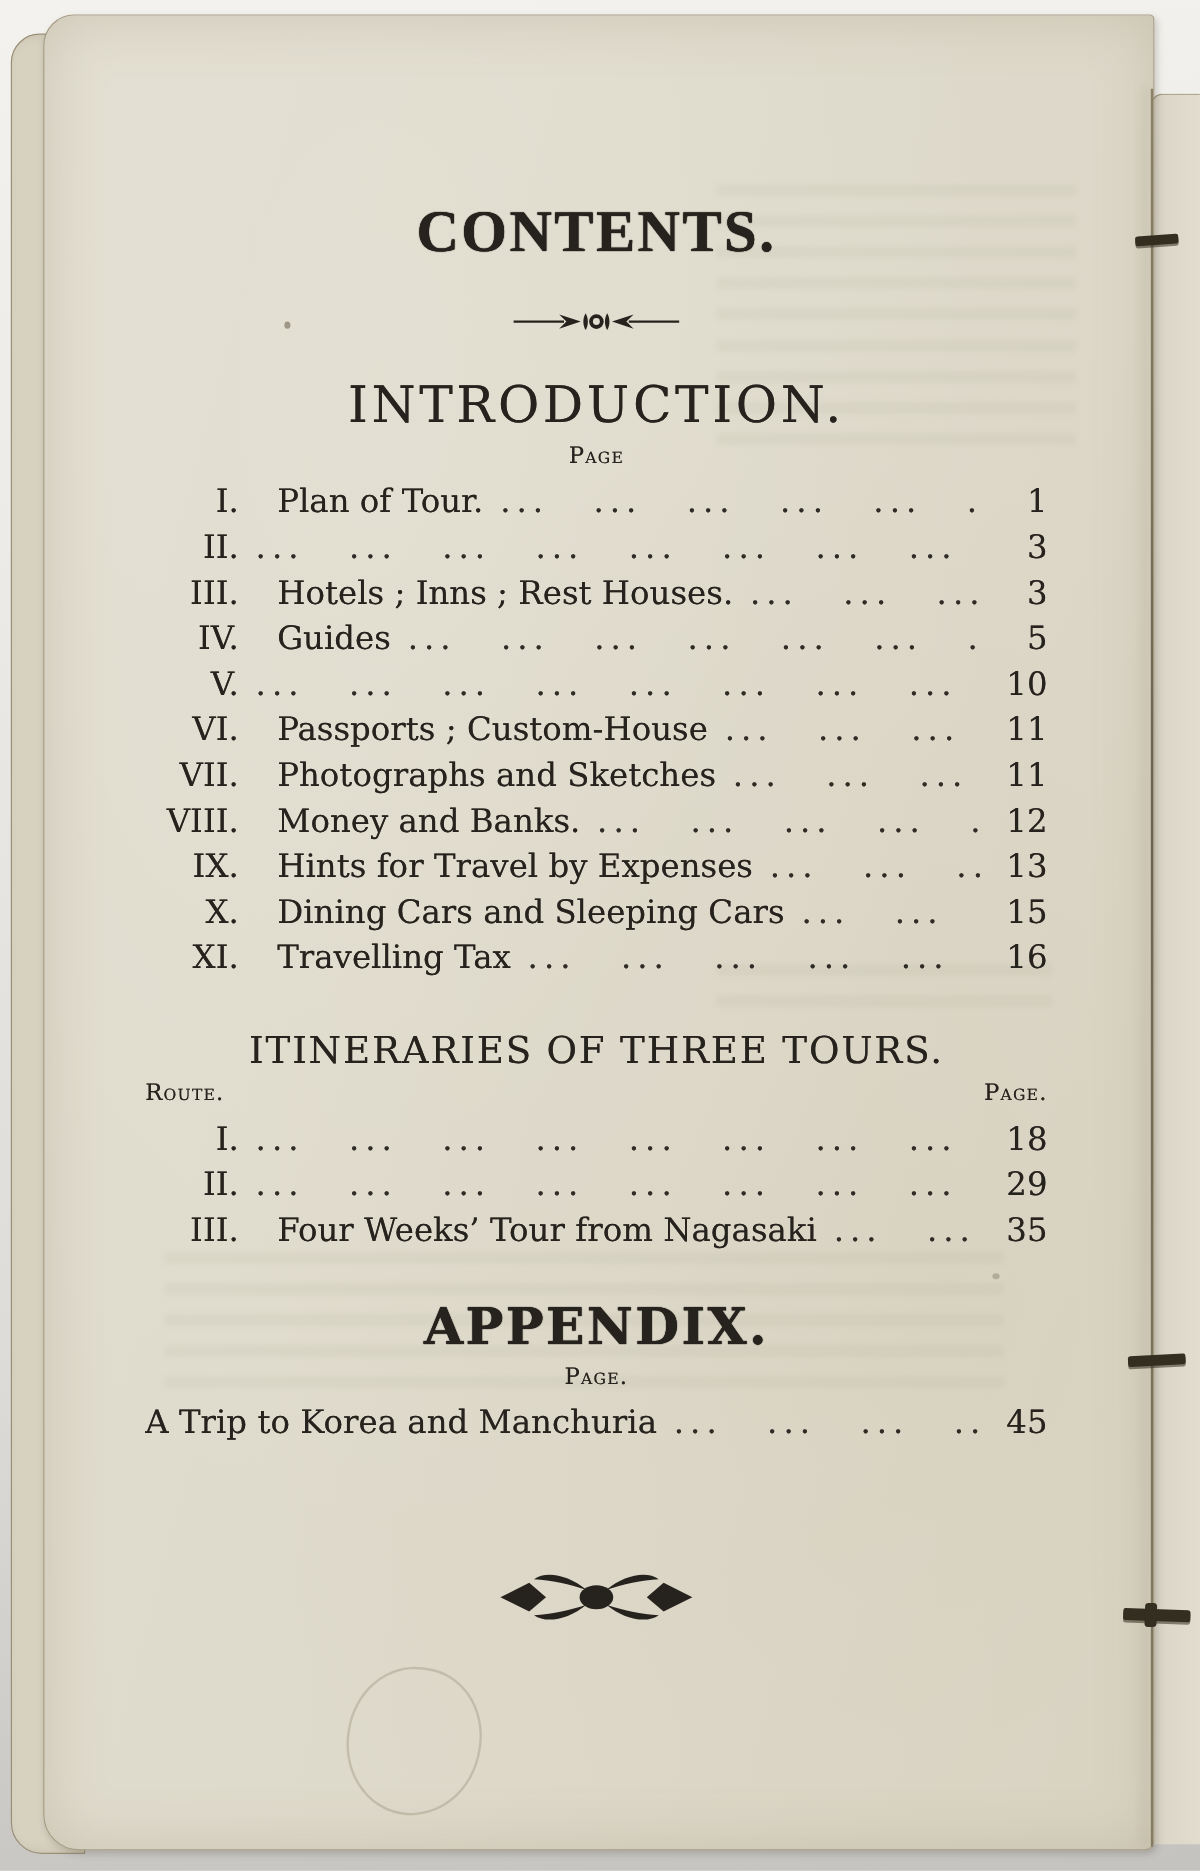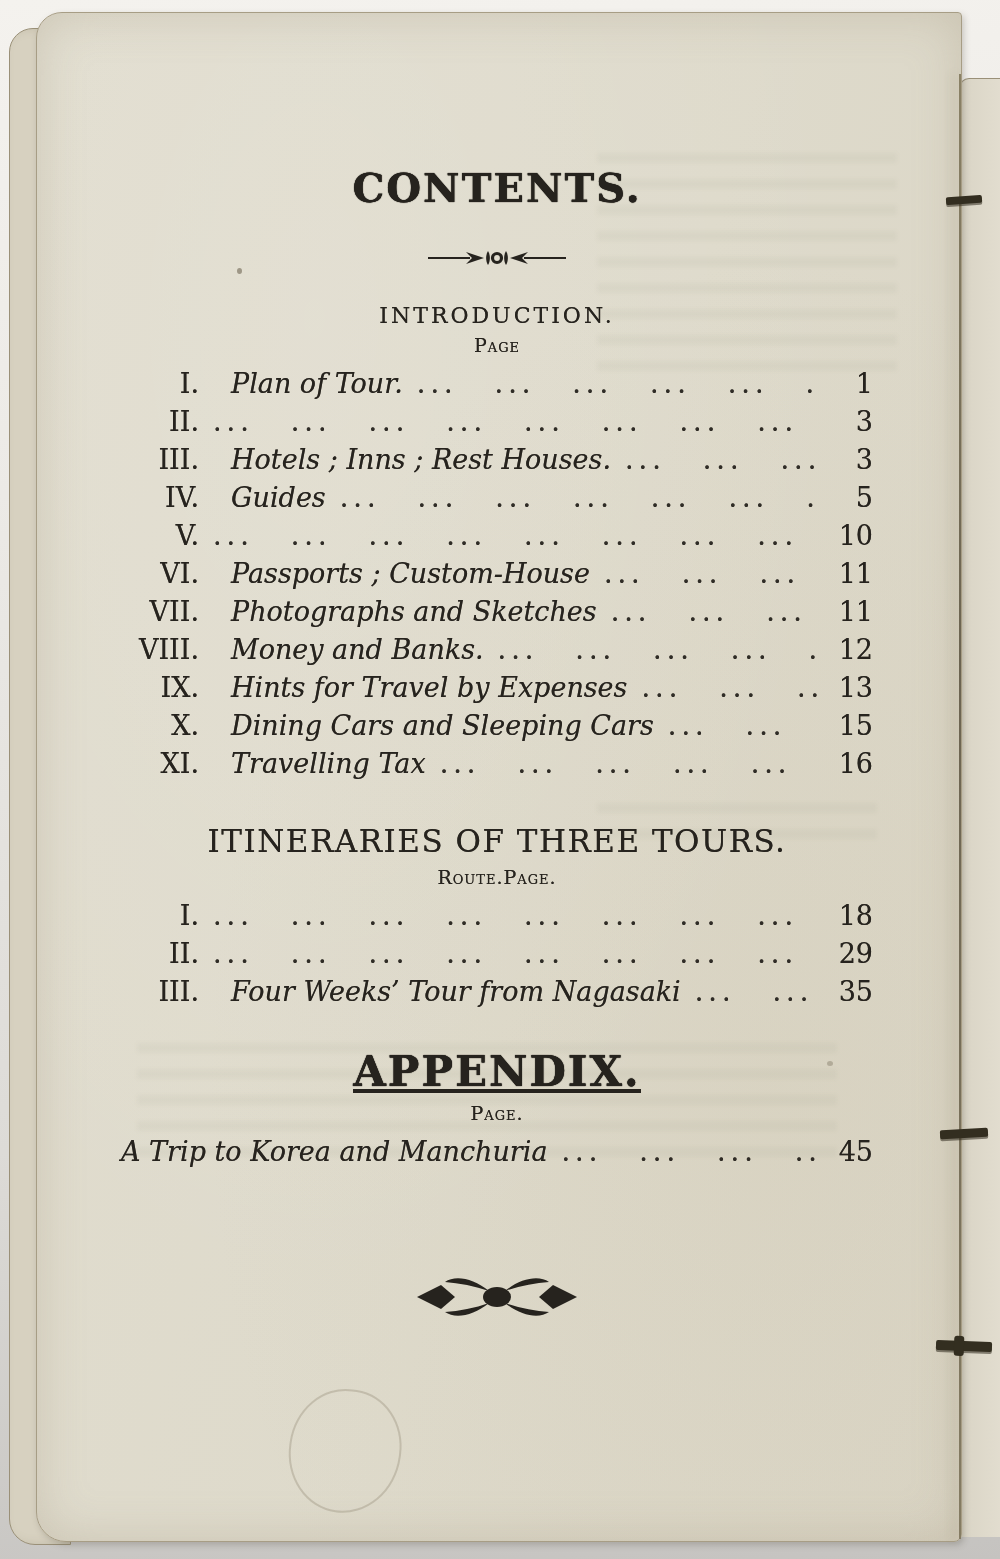--- a/index.html
+++ b/index.html
@@ -54,47 +54,47 @@
     background:repeating-linear-gradient(180deg, rgba(110,118,92,.10) 0 10px, rgba(0,0,0,0) 10px 26px);}
   .st1{left:560px;top:140px;width:300px;height:230px;}
   .st2{left:100px;top:1030px;width:700px;height:130px;}
   .st3{left:560px;top:790px;width:280px;height:50px;}
   .speck{position:absolute;border-radius:50%;background:rgba(90,80,60,.5);}
 
   
   .content{position:relative;height:100%;padding:0 88px 0 84px;box-sizing:border-box;}
   .main-title{
     margin:152px 0 0 0;text-align:center;
-    font-size:40px;font-weight:bold;letter-spacing:2px;line-height:1.15;
+    font-size:49px;font-weight:bold;letter-spacing:2px;line-height:1.15;
     text-shadow:0 0 .8px #1c1913,0 0 .8px #1c1913;
+    font-family:Liberation Serif, serif;
   }
   .divider{display:block;margin:38px auto 0 auto;}
   .section-heading{
     margin:36px 0 0 0;text-align:center;font-weight:normal;
-    font-size:22px;letter-spacing:3px;line-height:1.2;
+    font-size:42px;letter-spacing:3px;line-height:1.2;
     text-shadow:0 0 .5px rgba(30,25,18,.7);
   }
   .section-heading.tours{font-size:31px;letter-spacing:1.5px;margin-top:40px;text-align:center;}
   .section-heading.appendix{
     font-size:42px;font-weight:bold;letter-spacing:2px;
     text-shadow:0 0 .8px #1c1913,0 0 .8px #1c1913;
-    text-decoration:underline;
   }
   .label-row{
     display:flex;justify-content:center;align-items:baseline;
     font-size:19px;font-variant:small-caps;letter-spacing:1px;
     margin-top:4px;line-height:24px;
     text-shadow:0 0 .4px rgba(30,25,18,.7);
   }
-  .label-row.split{justify-content:center;}
+  .label-row.split{justify-content:space-between;}
   .toc{margin-top:8px;}
   .toc-row{display:flex;align-items:baseline;font-size:27px;line-height:38px;
     text-shadow:0 0 .5px rgba(30,25,18,.65);}
   .toc-row .num{flex:0 0 78px;text-align:right;white-space:nowrap;}
-  .toc-row .title{white-space:nowrap;padding-left:32px;font-style:italic;}
+  .toc-row .title{white-space:nowrap;padding-left:32px;}
   .toc-row.no-num .num{flex:0 0 0;}
   .toc-row.no-num .title{padding-left:0;}
   .toc-row .leader{flex:1 1 auto;overflow:hidden;white-space:nowrap;
     letter-spacing:5px;padding-left:14px;opacity:.95;}
   .toc-row .pg{flex:0 0 52px;text-align:right;white-space:nowrap;}
   .fleuron{display:block;margin:102px auto 0 auto;}
   .ink{fill:#26231e;}
   .ink-stroke{stroke:#26231e;fill:none;}
 </style>
 </head>

